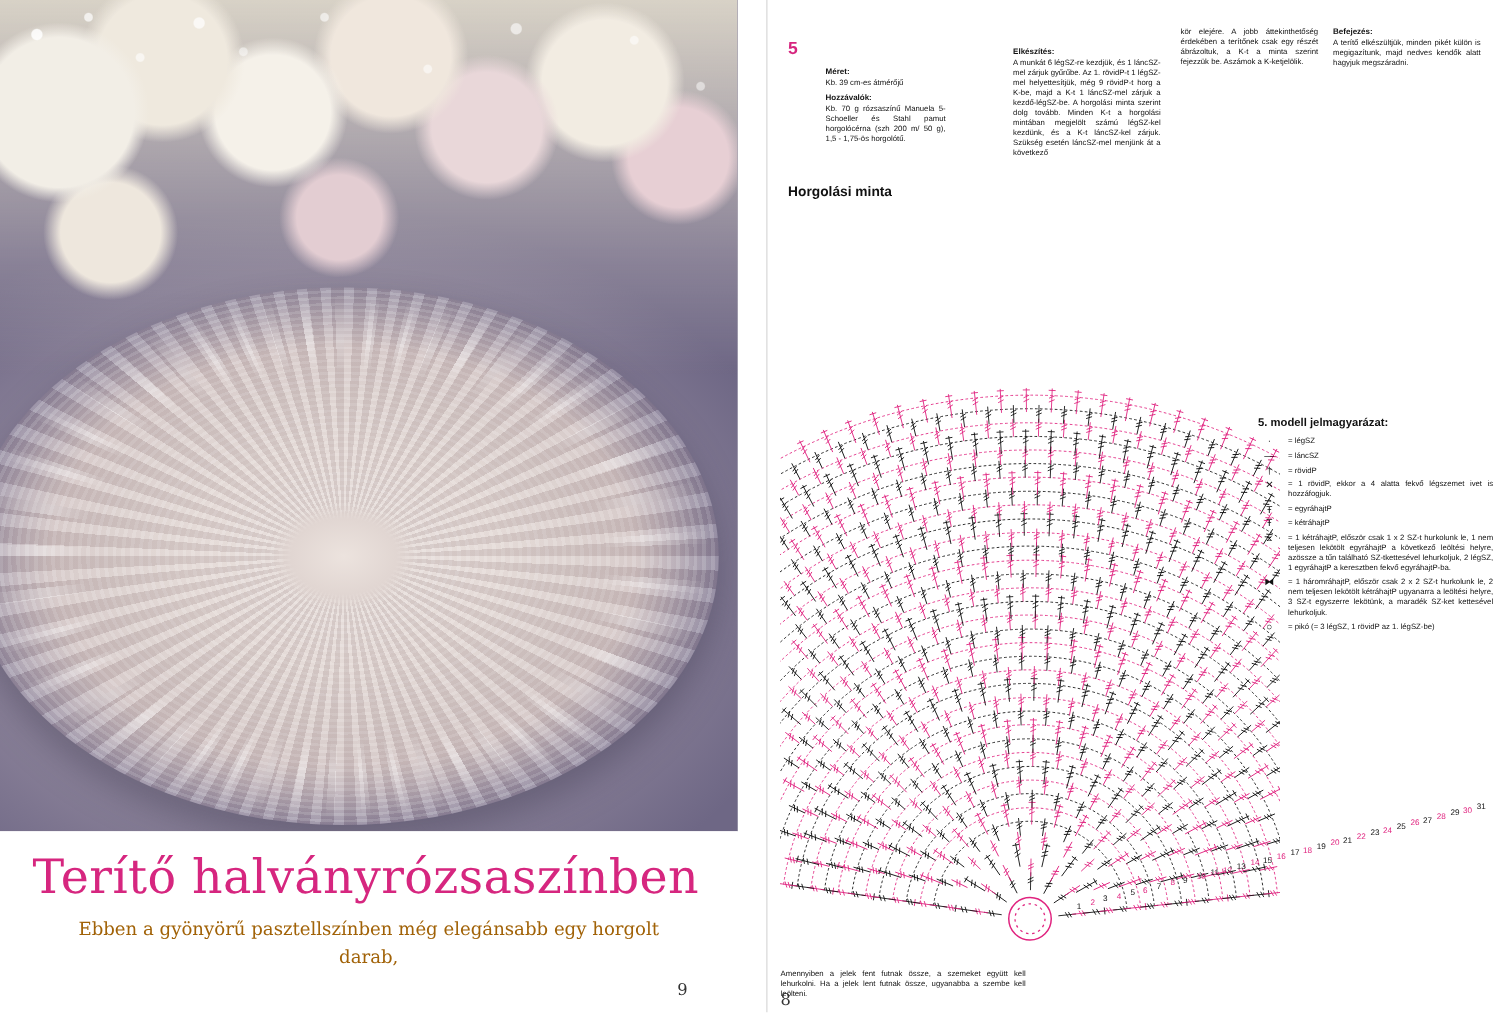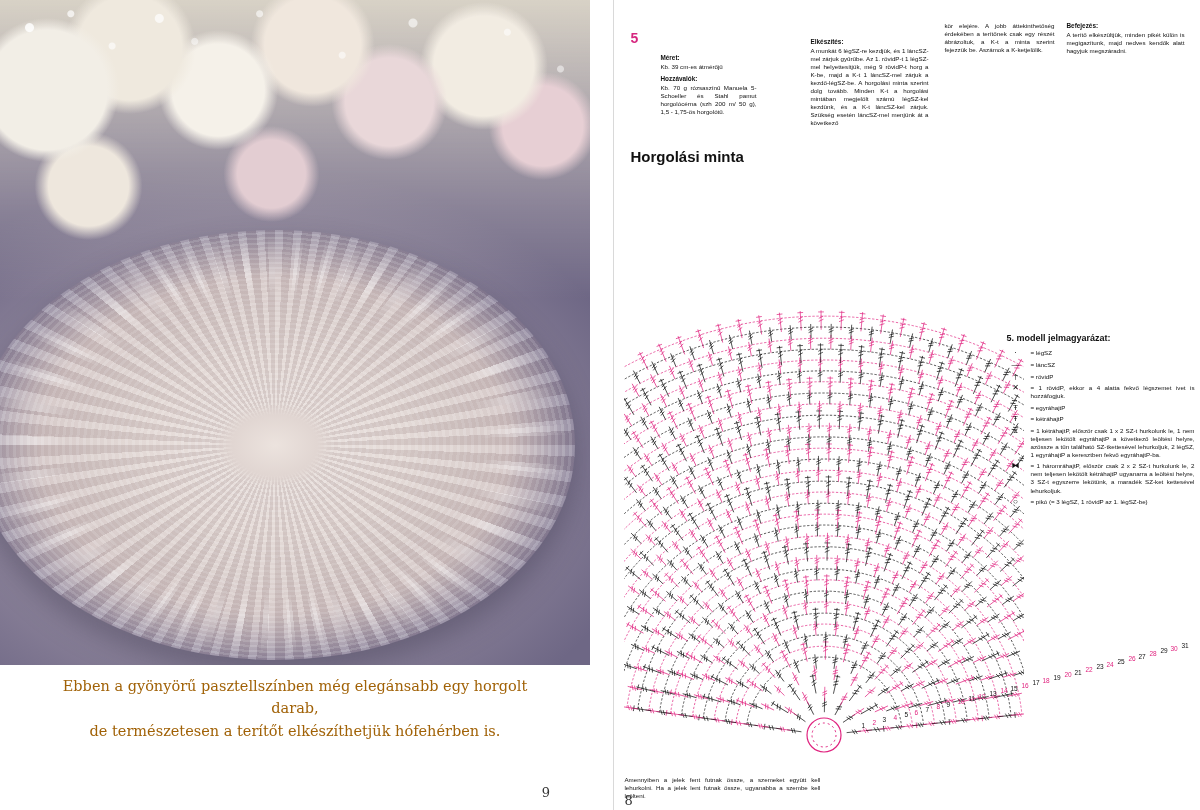--- a/index.html
+++ b/index.html
@@ -205,21 +205,21 @@
   .col p { margin: 0 0 4px 0; }
   .col-1 { left: 46px;  top: 54px;  width: 96px; }
   .col-2 { left: 196px; top: 38px;  width: 118px; }
   .col-3 { left: 330px; top: 22px;  width: 110px; }
   .col-4 { left: 452px; top: 22px;  width: 118px; }
 
   .chart-title {
     position: absolute;
     left: 16px;
     top: 148px;
-    font-size: 15px;
+    font-size: 11px;
     font-weight: bold;
     color: #111;
   }
 
   
   .diagram {
     position: absolute;
     left: 10px;
     top: 160px;
     width: 400px;
@@ -290,23 +290,23 @@
       <div class="doily-wrap">
         <div class="doily"></div>
         <div class="doily-rings"></div>
         <div class="doily-spokes"></div>
         <div class="doily-edge"></div>
         <div class="doily-center"></div>
       </div>
     </div>
 
     <div class="caption-area">
+      <h1 class="headline">Terítő halványrózsaszínben</h1>
       <p class="subtext">
         <span>Ebben a gyönyörű pasztellszínben még elegánsabb egy horgolt darab,</span><br>
-        <span>de természetesen a terítőt elkészíthetjük hófehérben is.</span>
       </p>
       <div class="folio-left">9</div>
     </div>
 
   </div>
 
   <div class="page-right">
 
     <div class="num-badge">5</div>
 

